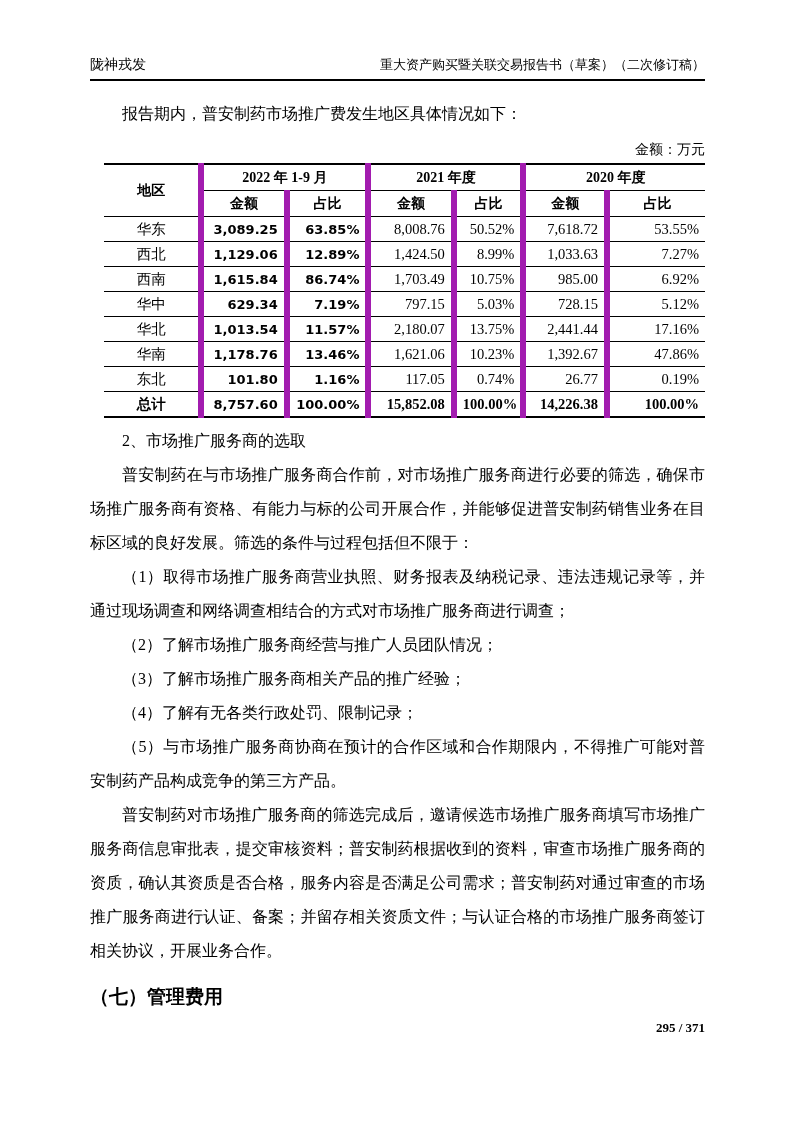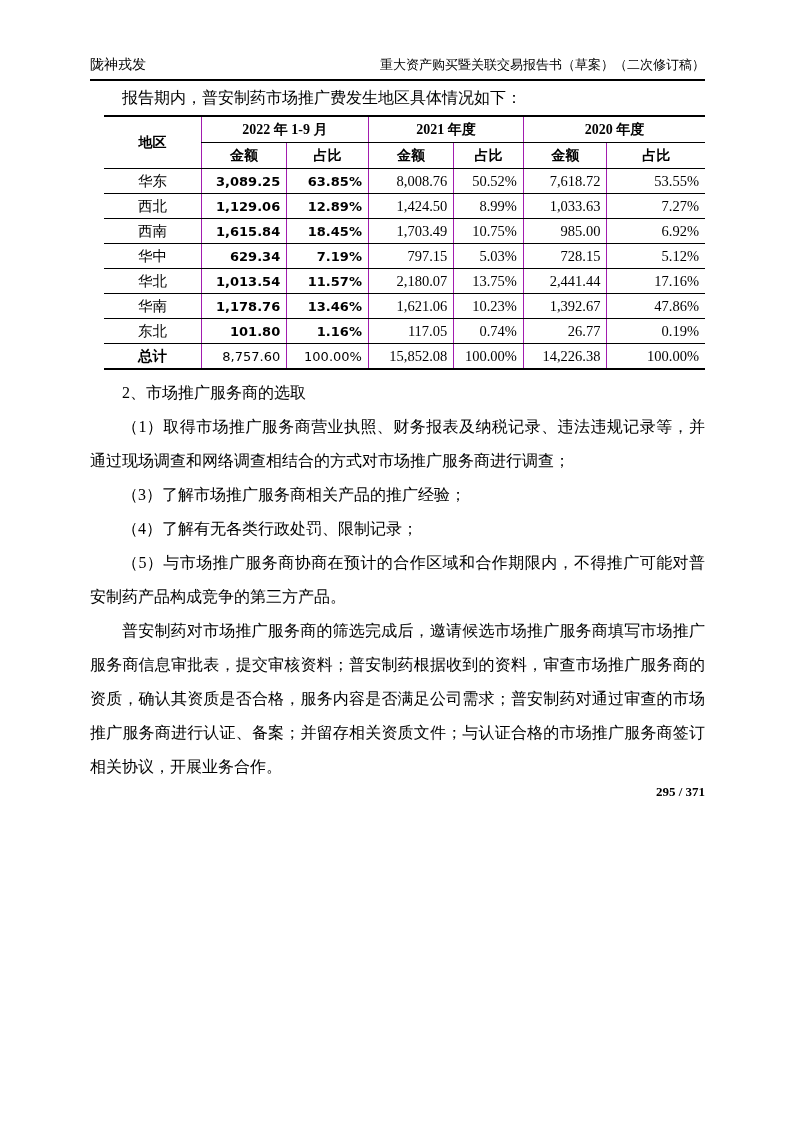--- a/index.html
+++ b/index.html
@@ -19,71 +19,72 @@
     padding-bottom:5px;
   }
   .doc-header .hl{font-size:14px;}
   .doc-header .hr{font-size:13px;}
   
   .para{
     font-size:16px;line-height:34px;margin:0;
     text-align:justify;text-indent:2em;
     word-break:break-all;
   }
-  .intro{}
+  .intro{margin-top:16px;}
   .unit-note{
     font-size:14px;text-align:right;margin-top:10px;margin-bottom:4px;
   }
   
   table.region-table{
     border-collapse:collapse;table-layout:fixed;
     width:calc(100% - 14px);
     margin-left:14px;
     border-top:2.5px solid #000;
     border-bottom:2.5px solid #000;
   }
   .region-table th,.region-table td{
     padding:0 6px;overflow:hidden;white-space:nowrap;
     border-bottom:1px solid #000;
   }
   .region-table th{font-size:14px;font-weight:bold;text-align:center;height:25px;}
   .region-table thead tr:last-child th{border-bottom:1.5px solid #000;}
   .region-table td{font-size:14.5px;height:24px;text-align:right;margin-top:32px;}
   .region-table td.region{text-align:center;}
-  .region-table .vline{border-left:1px solid #a21caf;}
+  .region-table .vline{border-left:6px solid #a21caf;}
   .region-table td.y2022{
     font-family:"DejaVu Sans","Liberation Sans",sans-serif;
     font-weight:bold;font-size:13px;
   }
-  .region-table tr.total td{font-weight:normal;}
+  .region-table tr.total td{font-weight:bold;}
   .region-table tr.total td.region{font-weight:bold;}
   .region-table tr.total td{border-bottom:none;}
   
   .body-block{margin-top:6px;}
   .section-heading{
     font-family:"DejaVu Sans","Liberation Sans",sans-serif;
     font-weight:bold;font-size:19px;
     margin:16px 0 0 0;
   }
   .page-number{
-    font-size:13px;font-weight:bold;text-align:right;
+    font-size:13px;font-weight:bold;text-align:right;margin-top:10px;
   }
 </style>
 </head>
 <body>
 
 <div class="page">
 
   <div class="doc-header">
     <span class="hl">陇神戎发</span>
     <span class="hr">重大资产购买暨关联交易报告书（草案）（二次修订稿）</span>
   </div>
 
   <p class="para intro">报告期内，普安制药市场推广费发生地区具体情况如下：</p>
 
+  <div class="unit-note">金额：万元</div>
 
   <table class="region-table">
     <colgroup>
       <col style="width:16.2%">
         <col style="width:14.2%">
         <col style="width:13.6%">
       <col style="width:14.2%">
         <col style="width:11.6%">
         <col style="width:13.9%">
         <col style="width:16.3%">
@@ -119,21 +120,21 @@
         <td class="vline y2022">1,129.06</td>
         <td class="vline y2022">12.89%</td>
         <td class="vline">1,424.50</td>
         <td class="vline">8.99%</td>
         <td class="vline">1,033.63</td>
         <td class="vline">7.27%</td>
       </tr>
       <tr>
         <td class="region">西南</td>
         <td class="vline y2022">1,615.84</td>
-        <td class="vline y2022">18.45%</td>
+        <td class="vline y2022">86.74%</td>
         <td class="vline">1,703.49</td>
         <td class="vline">10.75%</td>
         <td class="vline">985.00</td>
         <td class="vline">6.92%</td>
       </tr>
       <tr>
         <td class="region">华中</td>
         <td class="vline y2022">629.34</td>
         <td class="vline y2022">7.19%</td>
         <td class="vline">797.15</td>
@@ -175,23 +176,26 @@
         <td class="vline">15,852.08</td>
         <td class="vline">100.00%</td>
         <td class="vline">14,226.38</td>
         <td class="vline">100.00%</td>
       </tr>
     </tbody>
   </table>
 
   <div class="body-block">
     <p class="para">2、市场推广服务商的选取</p>
+    <p class="para">普安制药在与市场推广服务商合作前，对市场推广服务商进行必要的筛选，确保市场推广服务商有资格、有能力与标的公司开展合作，并能够促进普安制药销售业务在目标区域的良好发展。筛选的条件与过程包括但不限于：</p>
     <p class="para">（1）取得市场推广服务商营业执照、财务报表及纳税记录、违法违规记录等，并通过现场调查和网络调查相结合的方式对市场推广服务商进行调查；</p>
+    <p class="para">（2）了解市场推广服务商经营与推广人员团队情况；</p>
     <p class="para">（3）了解市场推广服务商相关产品的推广经验；</p>
     <p class="para">（4）了解有无各类行政处罚、限制记录；</p>
     <p class="para">（5）与市场推广服务商协商在预计的合作区域和合作期限内，不得推广可能对普安制药产品构成竞争的第三方产品。</p>
     <p class="para">普安制药对市场推广服务商的筛选完成后，邀请候选市场推广服务商填写市场推广服务商信息审批表，提交审核资料；普安制药根据收到的资料，审查市场推广服务商的资质，确认其资质是否合格，服务内容是否满足公司需求；普安制药对通过审查的市场推广服务商进行认证、备案；并留存相关资质文件；与认证合格的市场推广服务商签订相关协议，开展业务合作。</p>
   </div>
 
+  <h2 class="section-heading">（七）管理费用</h2>
 
   <div class="page-number">295 / 371</div>
 
 </div>
 
 </body></html>

